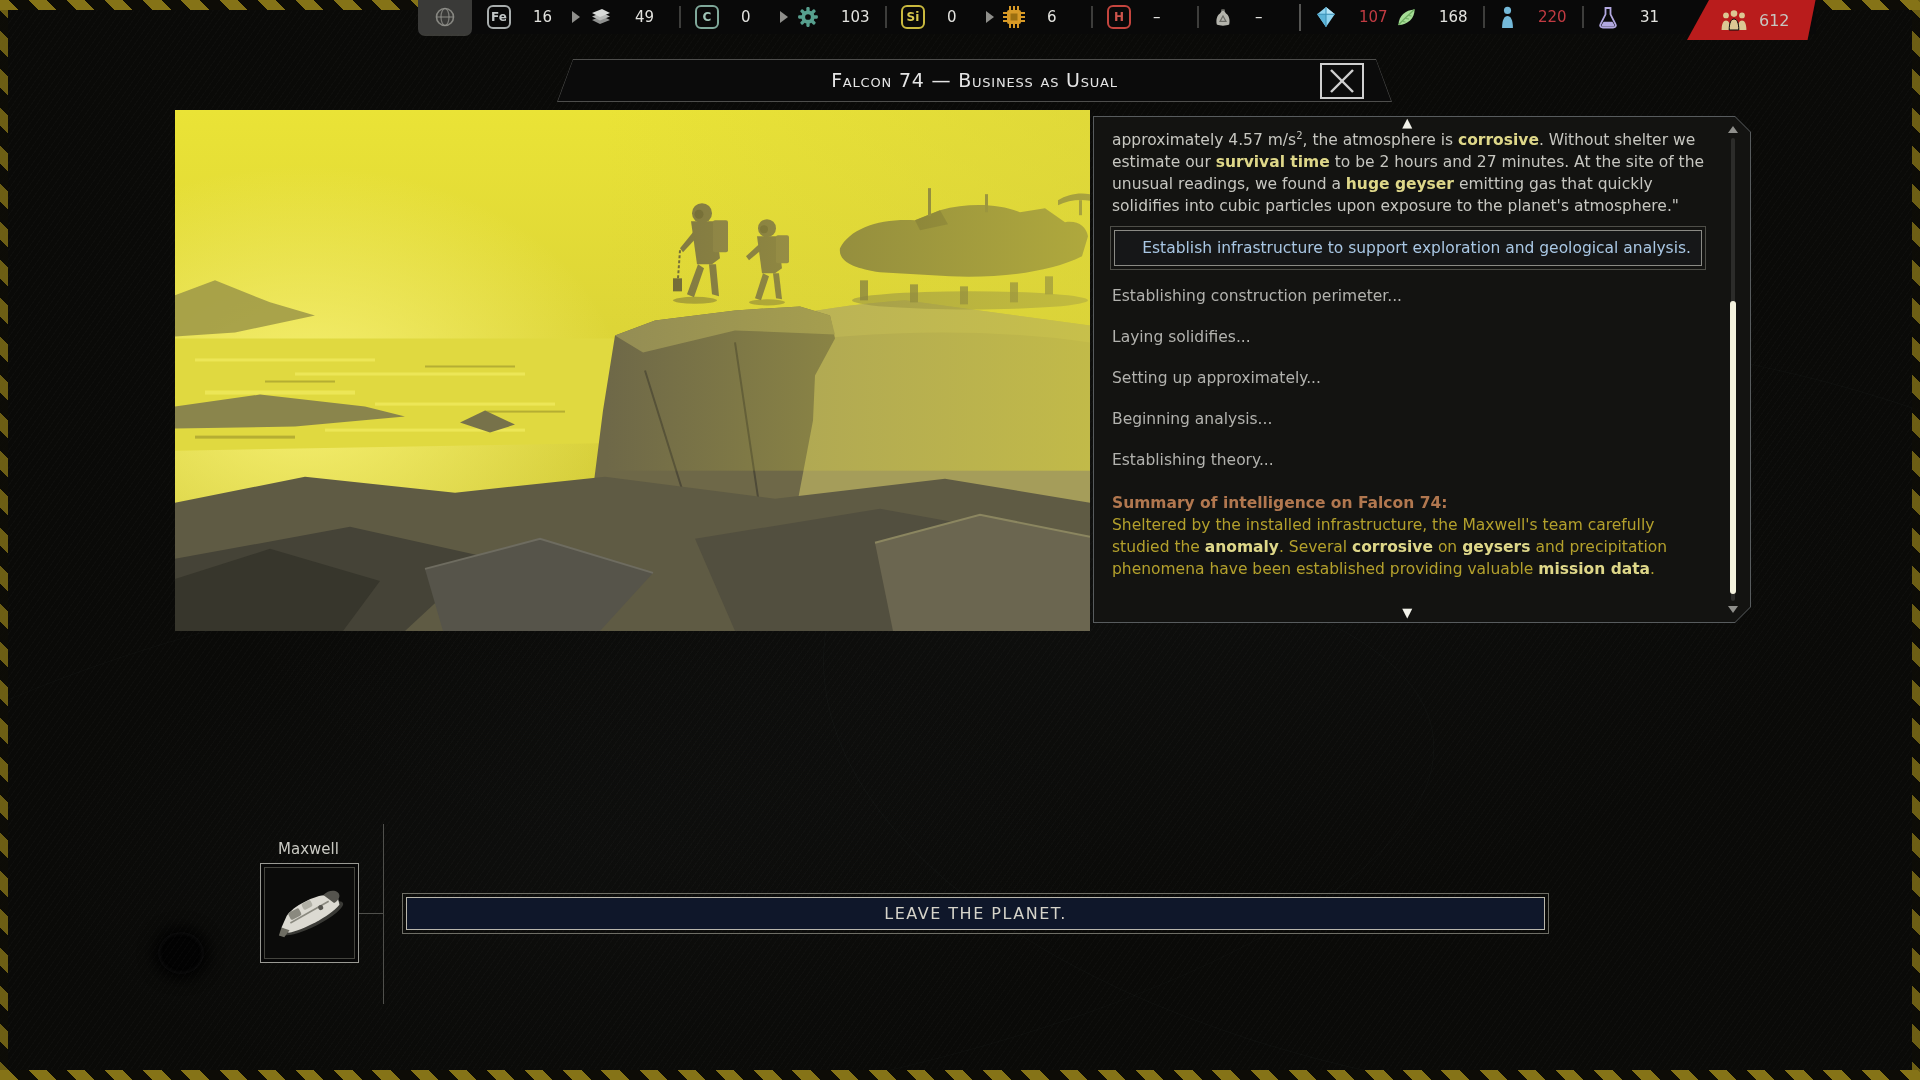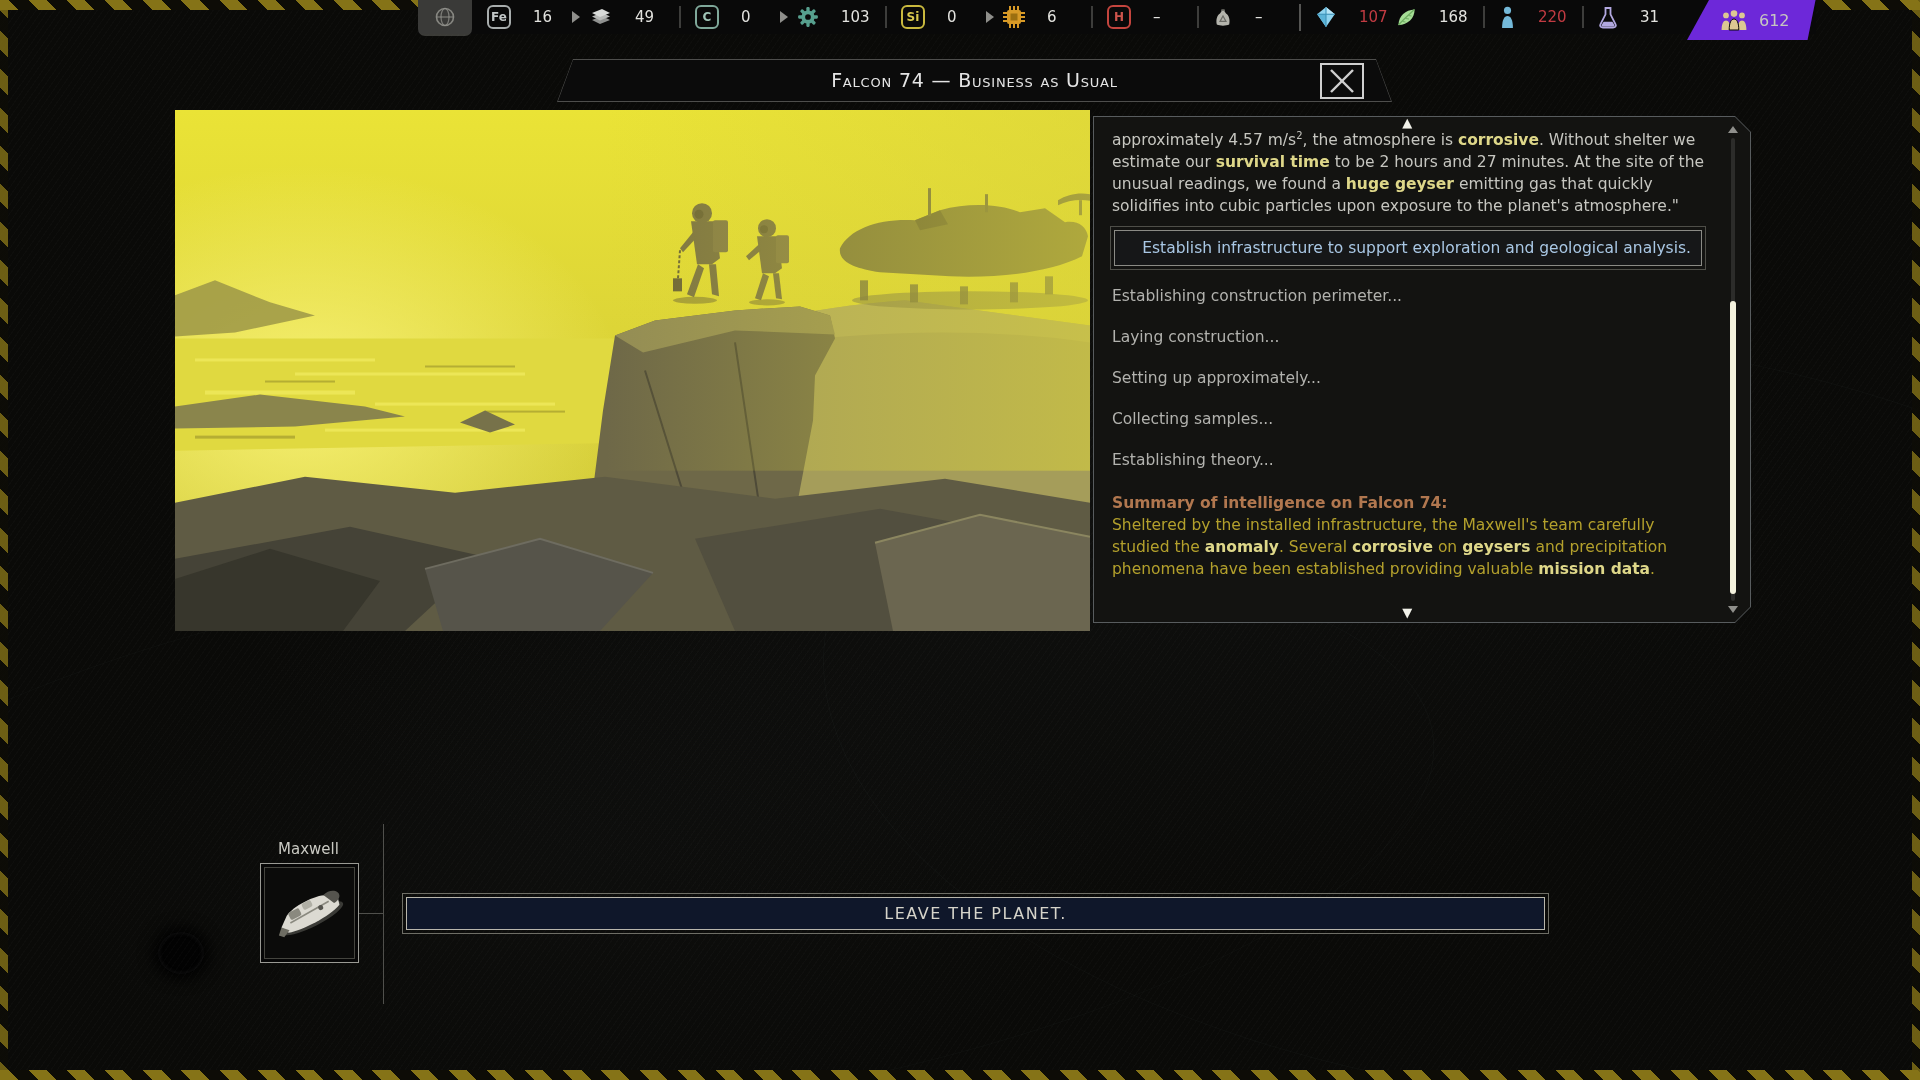--- a/index.html
+++ b/index.html
@@ -41,21 +41,21 @@
   .rbox { display:inline-flex; align-items:center; justify-content:center; width:24px; height:24px;
     border:2px solid; border-radius:6px; font-size:12px; font-weight:bold; }
   .rbox.fe { border-color:#a8adad; color:#c2c7c7; }
   .rbox.c  { border-color:#7fa89a; color:#9fc4b6; }
   .rbox.si { border-color:#c9b93e; color:#d8c94e; }
   .rbox.h  { border-color:#c4453e; color:#cd544c; }
   .arrow { width:0; height:0; border-top:6px solid transparent; border-bottom:6px solid transparent;
     border-left:8px solid #8f8f8b; margin:0 6px; }
   .divider { width:2px; height:22px; background:#3d3d3b; margin:0 11px; }
   .divider.major { height:27px; background:#555553; }
-  .pop-section { margin-left:14px; align-self:flex-start; height:40px; background:#6d28d9;
+  .pop-section { margin-left:14px; align-self:flex-start; height:40px; background:#b91c1c;
     clip-path:polygon(22px 0, 100% 0, calc(100% - 8px) 100%, 0 100%);
     display:flex; align-items:center; gap:10px; padding:0 26px 0 32px; }
   
   .title-bar { position:absolute; left:557px; top:59px; width:835px; height:43px;
     clip-path:polygon(16px 0, calc(100% - 16px) 0, 100% 100%, 0 100%);
     background:#4e4e4c; z-index:6; }
   .title-bar-inner { position:absolute; inset:1px;
     clip-path:polygon(15px 0, calc(100% - 15px) 0, 100% 100%, 0 100%);
     background:#0b0b0b; display:flex; align-items:center; justify-content:center; }
   .dialog-title { font-size:19px; font-variant:small-caps; letter-spacing:.8px; color:#e5e5e5; padding-bottom:2px; }
@@ -376,23 +376,23 @@
 <div class="text-panel">
   <div class="text-panel-inner">
     <span class="scroll-ind up">▲</span>
 
     <div class="narrative"><span>approximately 4.57 m/s</span><sup>2</sup><span>, the atmosphere is </span><span class="kw">corrosive</span><span>. Without shelter we estimate our </span><span class="kw">survival time</span><span> to be 2 hours and 27 minutes. At the site of the unusual readings, we found a </span><span class="kw">huge geyser</span><span> emitting gas that quickly solidifies into cubic particles upon exposure to the planet's atmosphere."</span></div>
 
     <div class="choice-btn">Establish infrastructure to support exploration and geological analysis.</div>
 
     <div>
         <div class="status-line">Establishing construction perimeter...</div>
-        <div class="status-line">Laying construction...</div>
+        <div class="status-line">Laying solidifies...</div>
         <div class="status-line">Setting up approximately...</div>
-        <div class="status-line">Collecting samples...</div>
+        <div class="status-line">Beginning analysis...</div>
         <div class="status-line">Establishing theory...</div>
       </div>
 
     <div class="summary-title">Summary of intelligence on Falcon 74:</div>
     <div class="summary-body"><span>Sheltered by the installed infrastructure, the Maxwell's team carefully studied the </span><span class="kw">anomaly</span><span>. Several </span><span class="kw">corrosive</span><span> on </span><span class="kw">geysers</span><span> and precipitation phenomena have been established providing valuable </span><span class="kw">mission data</span><span>.</span></div>
 
     <span class="scroll-ind down">▼</span>
   </div>
   <div class="scrollbar">
     <span class="sb-arrow up"></span>

